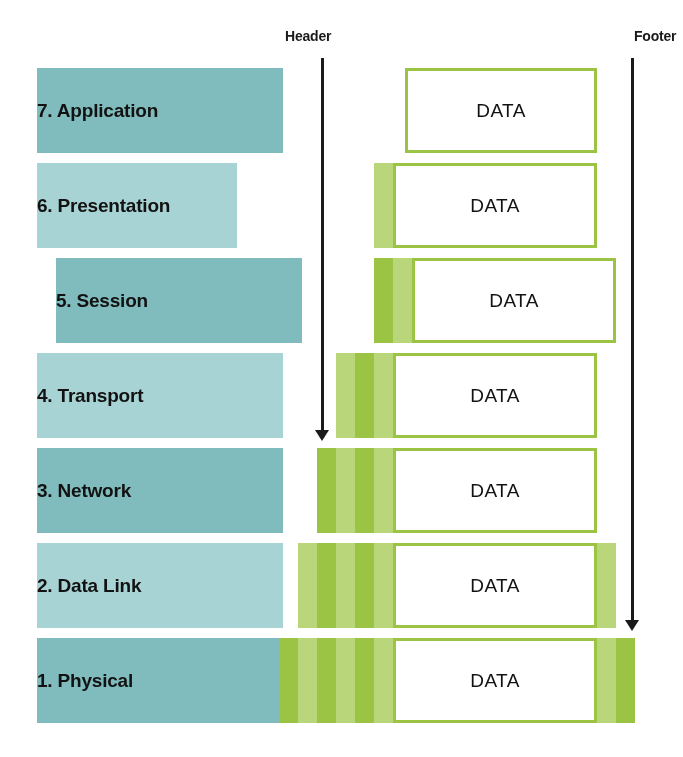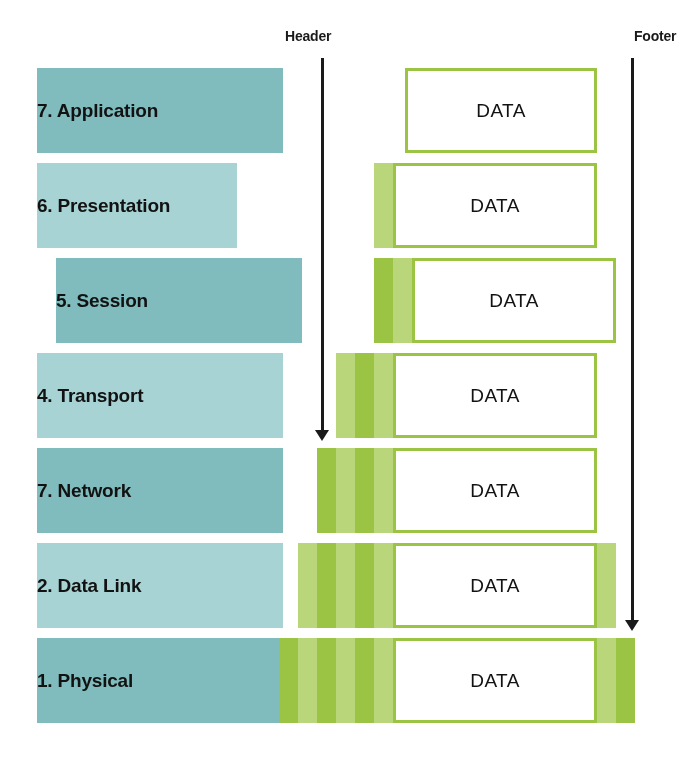--- a/index.html
+++ b/index.html
@@ -139,21 +139,21 @@
         </div>
         <div class="stripe" style="left: 336px; width: 19px; background: rgb(185, 214, 123);"></div>
         <div class="stripe" style="left: 355px; width: 19px; background: rgb(155, 196, 68);"></div>
         <div class="stripe" style="left: 374px; width: 19px; background: rgb(185, 214, 123);"></div>
         <div class="data-box" style="left: 393px; width: 204px; border-color: rgb(155, 196, 68); background: rgb(255, 255, 255);">
           <span class="data-label">DATA</span>
         </div>
       </div>
       <div class="row" style="top: 448px; height: 85px;">
         <div class="layer-box" style="background: rgb(128, 188, 189); left: 37px; width: 246px;">
-          <span class="layer-label">7. Network</span>
+          <span class="layer-label">3. Network</span>
         </div>
         <div class="stripe" style="left: 317px; width: 19px; background: rgb(155, 196, 68);"></div>
         <div class="stripe" style="left: 336px; width: 19px; background: rgb(185, 214, 123);"></div>
         <div class="stripe" style="left: 355px; width: 19px; background: rgb(155, 196, 68);"></div>
         <div class="stripe" style="left: 374px; width: 19px; background: rgb(185, 214, 123);"></div>
         <div class="data-box" style="left: 393px; width: 204px; border-color: rgb(155, 196, 68); background: rgb(255, 255, 255);">
           <span class="data-label">DATA</span>
         </div>
       </div>
       <div class="row" style="top: 543px; height: 85px;">

